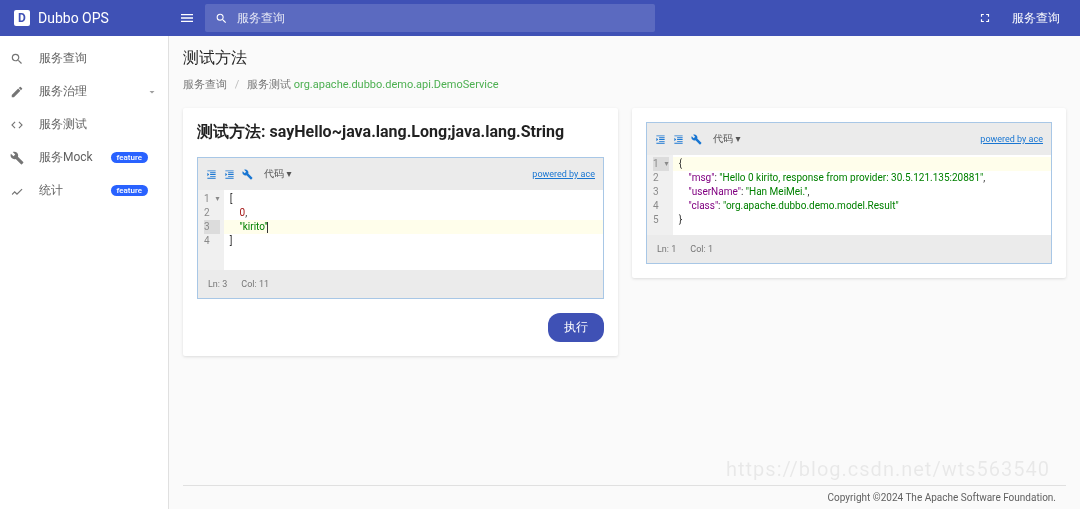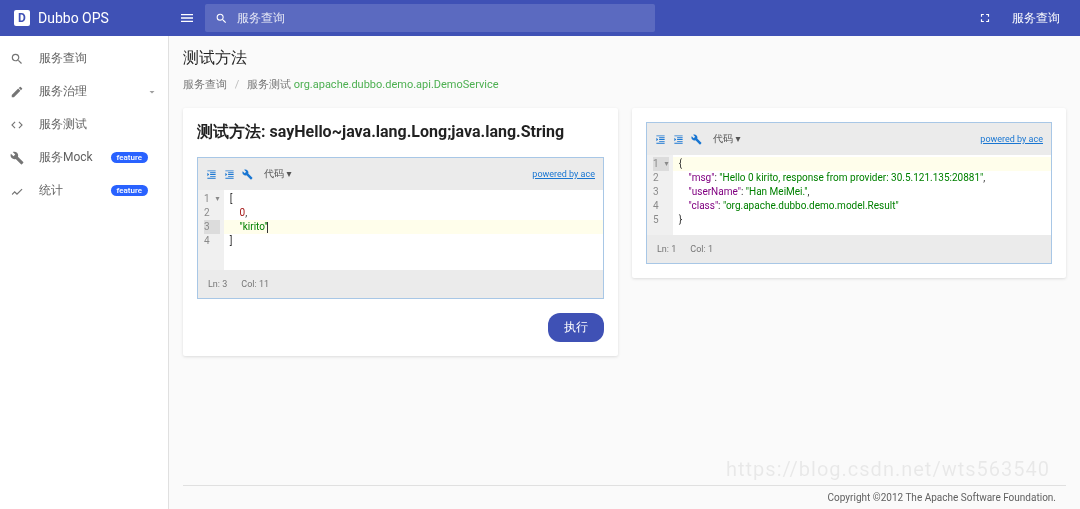--- a/index.html
+++ b/index.html
@@ -223,17 +223,17 @@
 <span class="b">}</span></div>
           </div>
           <div class="status">
             <span>Ln: 1</span>
             <span>Col: 1</span>
           </div>
         </div>
       </div>
     </div>
 
-    <div class="footer">Copyright ©2012 The Apache Software Foundation.</div>
+    <div class="footer">Copyright ©2024 The Apache Software Foundation.</div>
   </div>
 </div>
 
 <div class="watermark">https://blog.csdn.net/wts563540</div>
 
 </body></html>

